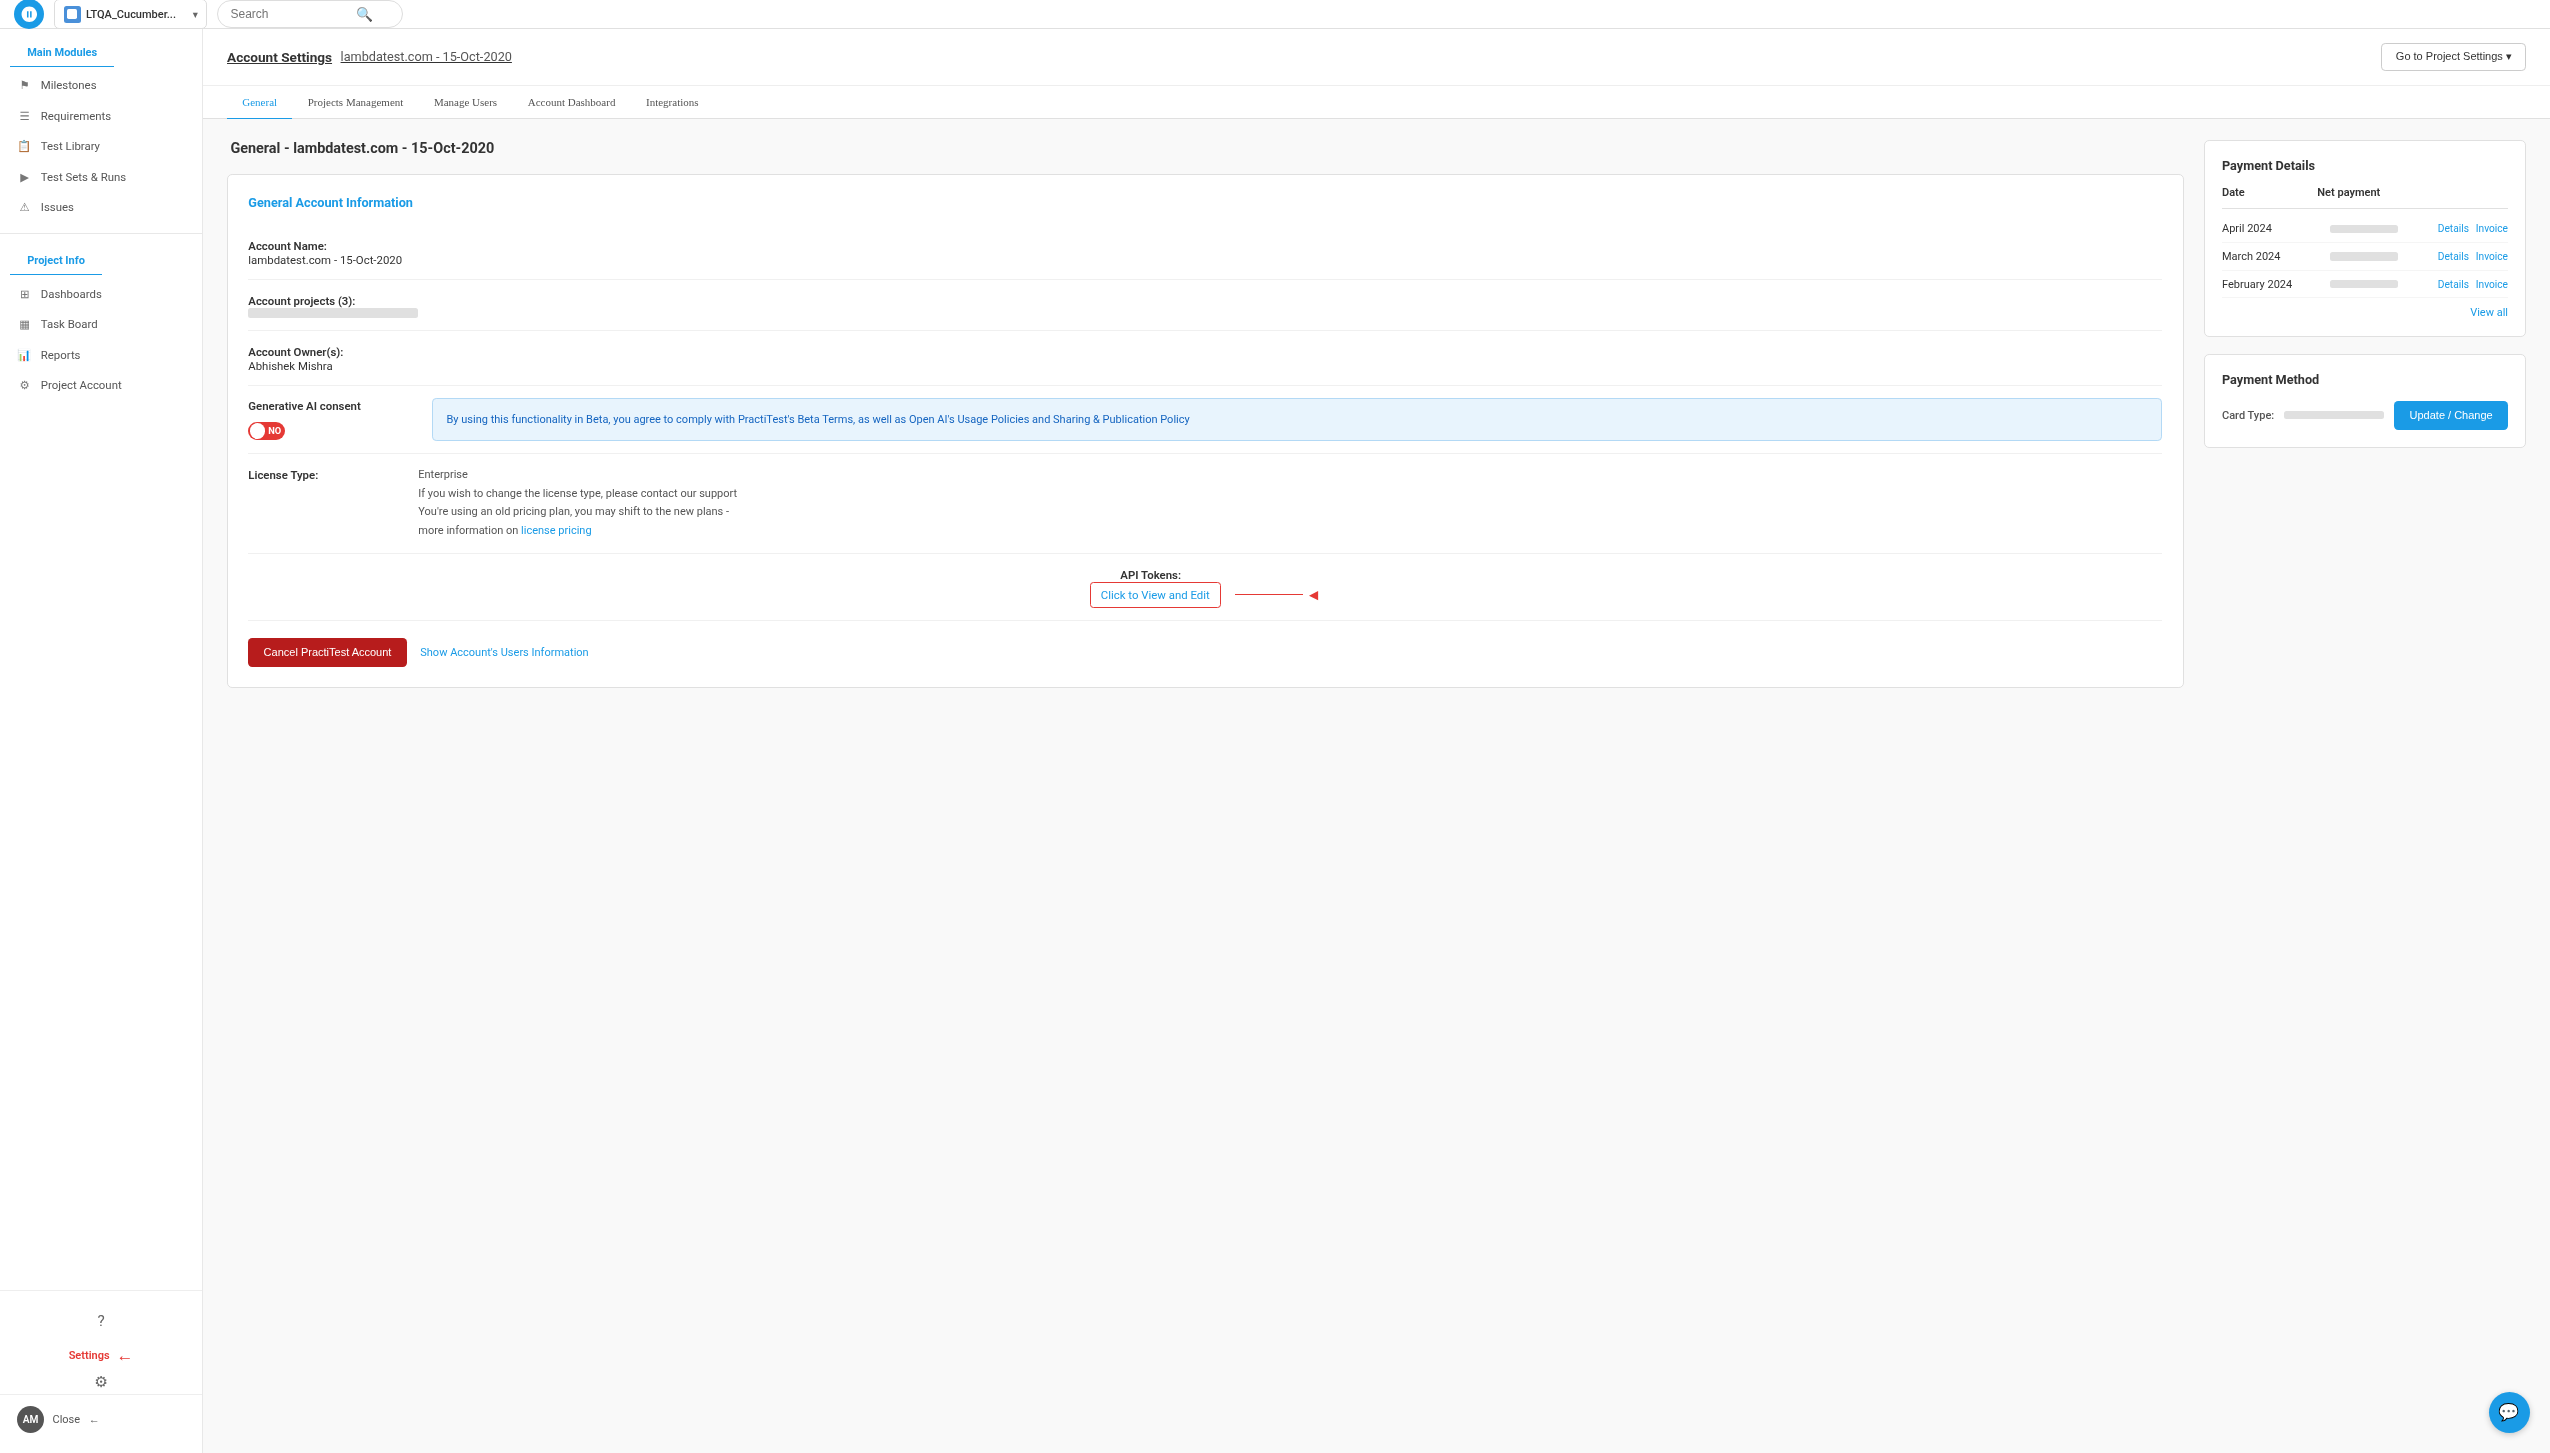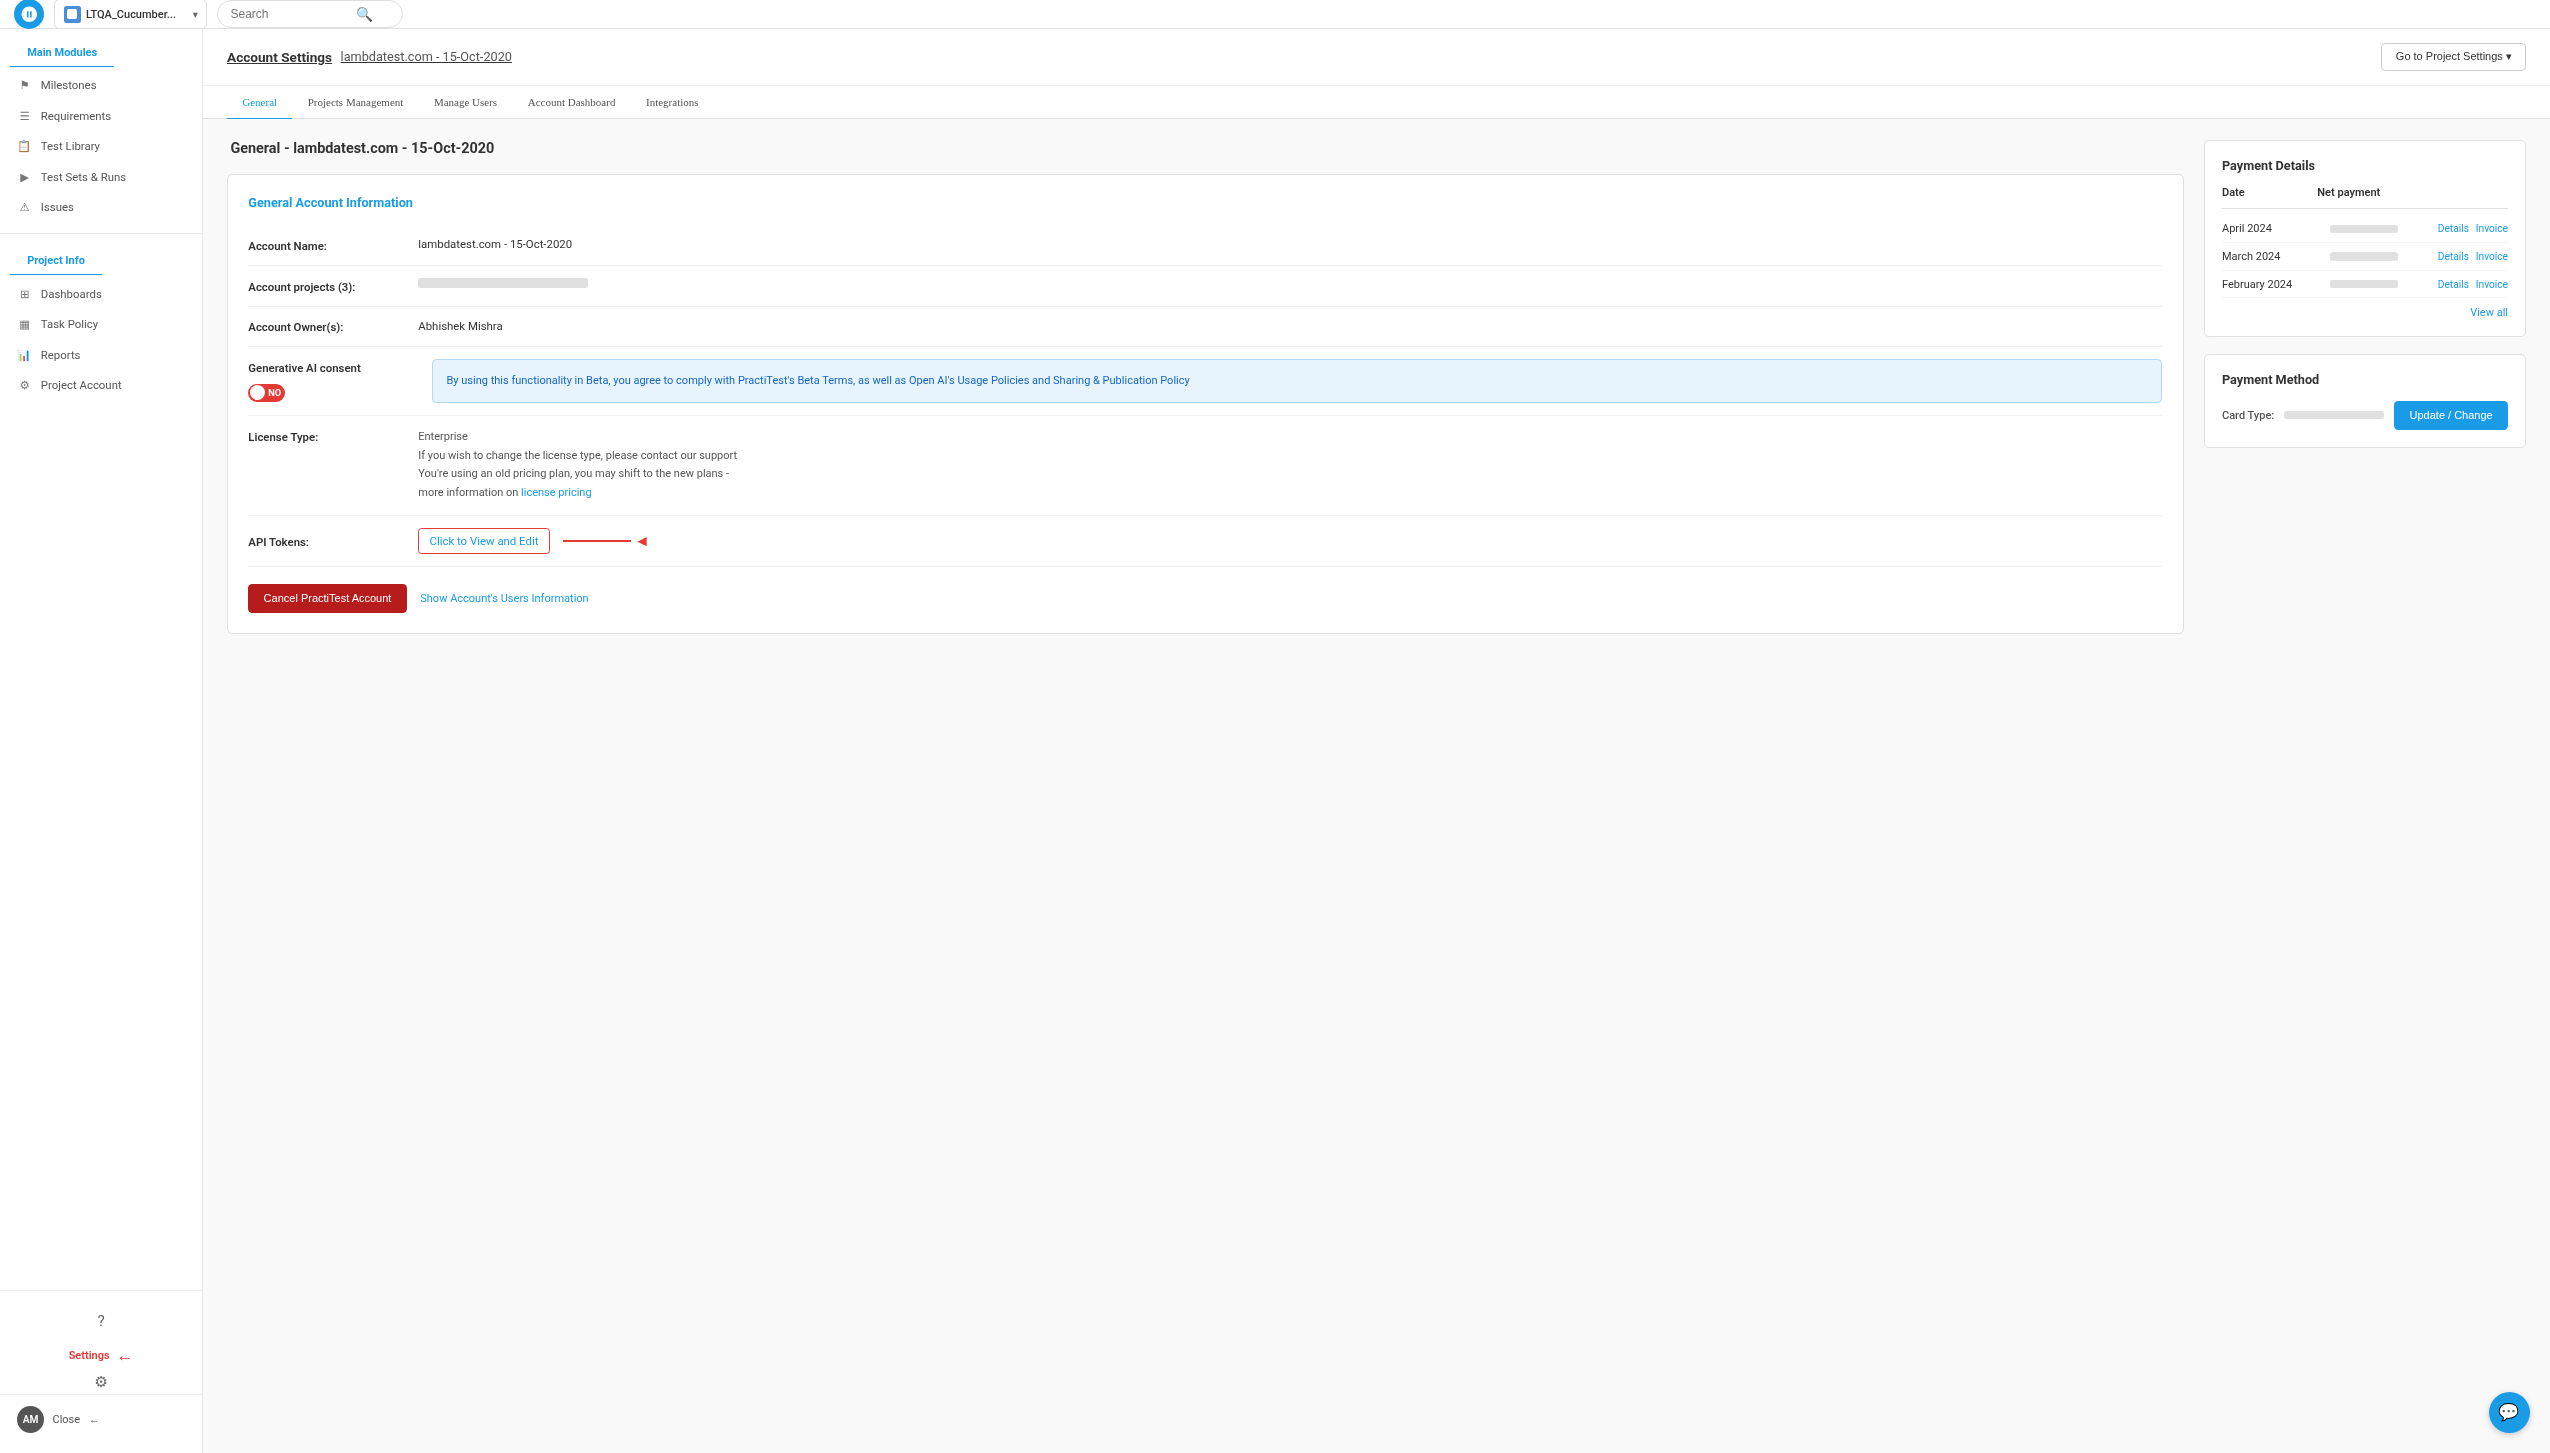--- a/index.html
+++ b/index.html
@@ -53,21 +53,21 @@
     
     .content-body { flex: 1; overflow-y: auto; padding: 20.3px 24px; display: flex; gap: 20.3px; }
     .content-main { flex: 1; }
     .content-sidebar { width: 322px; flex-shrink: 0; }
 
     .section-title { font-size: 12.7px; font-weight: 700; color: #1a9be6; margin-bottom: 15.3px; }
     .page-title { font-size: 14.4px; font-weight: 700; color: #333; margin-bottom: 17px; padding: 0 3.4px; }
 
     
     .card { background: #fff; border: 0.8px solid #e0e0e0; border-radius: 5.1px; padding: 20.3px; }
-    .form-row { display: flex; align-items: flex-start; padding: 12px 0; border-bottom: 0.8px solid #f0f0f0; }
+    .form-row { display: flex; align-items: flex-start; padding: 12px 0; border-bottom: 0.8px solid #f0f0f0; flex-direction: column; }
     .form-row:last-child { border-bottom: none; }
     .form-label { width: 170px; flex-shrink: 0; font-size: 11.4px; font-weight: 600; color: #333; padding-top: 1.7px; }
     .form-value { flex: 1; font-size: 11.4px; color: #333; }
     .form-value-gray { flex: 1; }
     .gray-bar { height: 10.2px; background: #e0e0e0; border-radius: 2.5px; width: 170px; }
 
     
     .consent-box { background: #e8f4fd; border: 0.8px solid #b3d9f5; border-radius: 4.2px; padding: 12px 13.6px; flex: 1; font-size: 11px; color: #1565c0; line-height: 1.6; }
     .consent-row { display: flex; align-items: flex-start; gap: 13.6px; padding: 12px 0; border-bottom: 0.8px solid #f0f0f0; }
     .consent-left { width: 170px; flex-shrink: 0; }
@@ -170,21 +170,21 @@
       <hr class="section-divider">
 
       <div class="sidebar-section">
         <div class="sidebar-section-title">Project Info</div>
         <div class="sidebar-item">
           <span class="item-icon">⊞</span>
           <span>Dashboards</span>
         </div>
         <div class="sidebar-item">
           <span class="item-icon">▦</span>
-          <span>Task Policy</span>
+          <span>Task Board</span>
         </div>
         <div class="sidebar-item">
           <span class="item-icon">📊</span>
           <span>Reports</span>
         </div>
         <div class="sidebar-item">
           <span class="item-icon">⚙</span>
           <span>Project Account</span>
         </div>
       </div>

